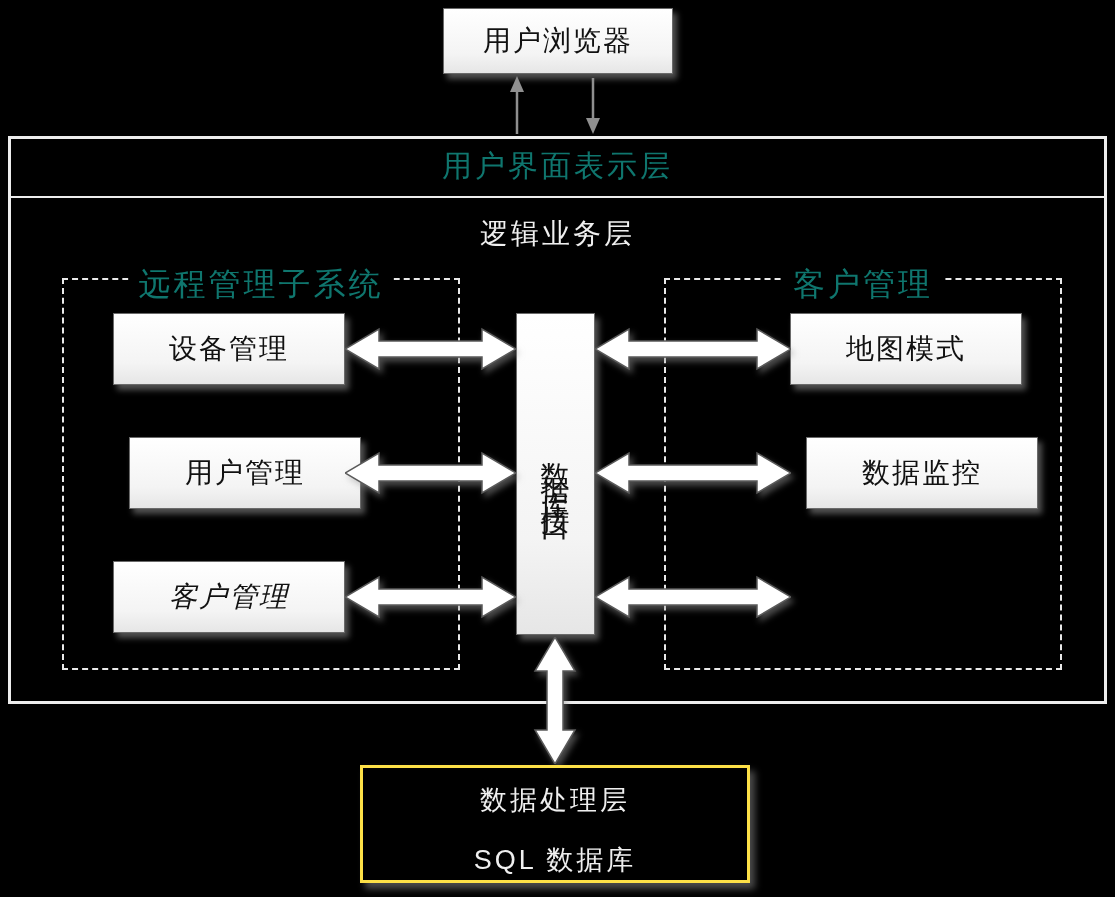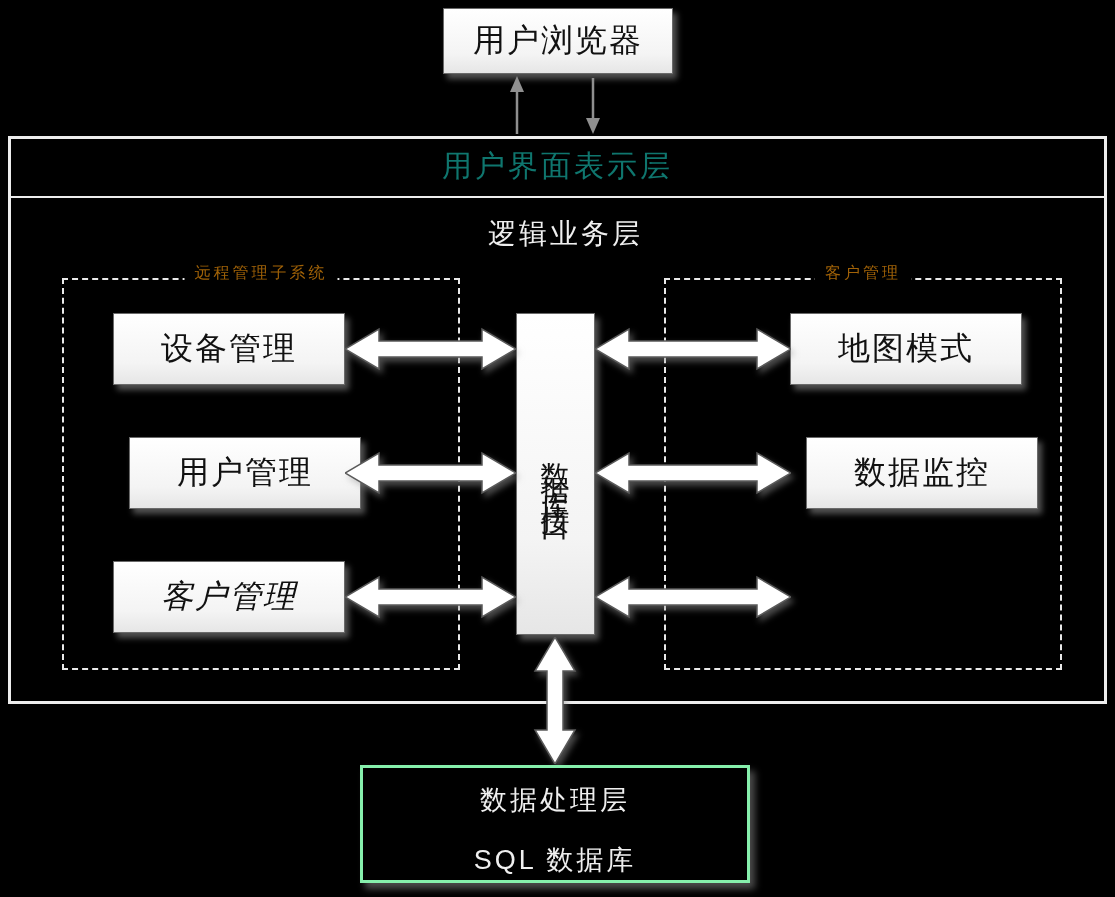--- a/index.html
+++ b/index.html
@@ -8,69 +8,69 @@
     font-family:"Liberation Sans", sans-serif;overflow:hidden;
   }
   .abs{position:absolute;}
   
   .wbox{
     position:absolute;box-sizing:border-box;
     background:linear-gradient(180deg,#ffffff 0%,#f4f4f4 70%,#e6e6e6 100%);
     border:1px solid #6a6a6a;
     box-shadow:4px 5px 6px rgba(150,150,150,.55);
     display:flex;align-items:center;justify-content:center;
-    color:#111;font-size:32px;letter-spacing:2px;
+    color:#111;font-size:28px;letter-spacing:2px;
   }
   .browser-box{left:443px;top:8px;width:230px;height:66px;}
   
   .main-frame{
     position:absolute;left:8px;top:136px;width:1099px;height:568px;
     box-sizing:border-box;border:3px solid #ededed;background:#000;
   }
   .ui-band{
     position:absolute;left:8px;top:136px;width:1099px;height:62px;
     box-sizing:border-box;border-bottom:2px solid #ededed;
     display:flex;align-items:center;justify-content:center;
     color:#0f766e;font-size:30px;letter-spacing:3px;
   }
   .logic-label{
-    position:absolute;left:16px;top:214px;width:1099px;height:40px;
+    position:absolute;left:8px;top:214px;width:1099px;height:40px;
     display:flex;align-items:center;justify-content:center;
     color:#efefef;font-size:28px;letter-spacing:3px;
   }
   .dashed{
     position:absolute;box-sizing:border-box;
     border:2px dashed #e9e9e9;background:transparent;
   }
   .dashed-left{left:62px;top:278px;width:398px;height:392px;}
   .dashed-right{left:664px;top:278px;width:398px;height:392px;}
   .dashed-title{
     position:absolute;top:-17px;left:50%;transform:translateX(-50%);
-    background:#000;padding:0 10px;color:#a16207;font-size:16px;
+    background:#000;padding:0 10px;color:#0f766e;font-size:32px;
     letter-spacing:3px;white-space:nowrap;
   }
   .module{width:232px;height:72px;}
   .m-left{left:113px;}
   .m-right{left:790px;}
   .row1{top:313px;} .row2{top:437px;margin-left:16px;} .row3{top:561px;font-style:italic;}
   .db-box{
     left:516px;top:313px;width:79px;height:322px;
     font-size:29px;letter-spacing:0;
   }
   .db-box .vtext{
     writing-mode:vertical-rl;text-orientation:upright;
     letter-spacing:14px;color:#111;
   }
   .block-arrow{position:absolute;filter:drop-shadow(3px 4px 3px rgba(150,150,150,.5));}
   .block-arrow polygon{fill:#ffffff;stroke:#5a5a5a;stroke-width:1.5;}
   .thin-arrow line{stroke:#8f8f8f;stroke-width:2.5;}
   .thin-arrow polygon{fill:#8f8f8f;}
   .bottom-box{
     position:absolute;left:360px;top:765px;width:390px;height:118px;
-    box-sizing:border-box;border:3px solid #86efac;background:#000;
+    box-sizing:border-box;border:3px solid #fde047;background:#000;
     box-shadow:5px 6px 7px rgba(150,150,150,.5);
   }
   .bottom-line{
     position:absolute;left:0;width:100%;text-align:center;
     color:#efefef;font-size:27px;letter-spacing:3px;
   }
   .bl1{top:14px;} .bl2{top:74px;}
 </style>
 </head>
 <body>

